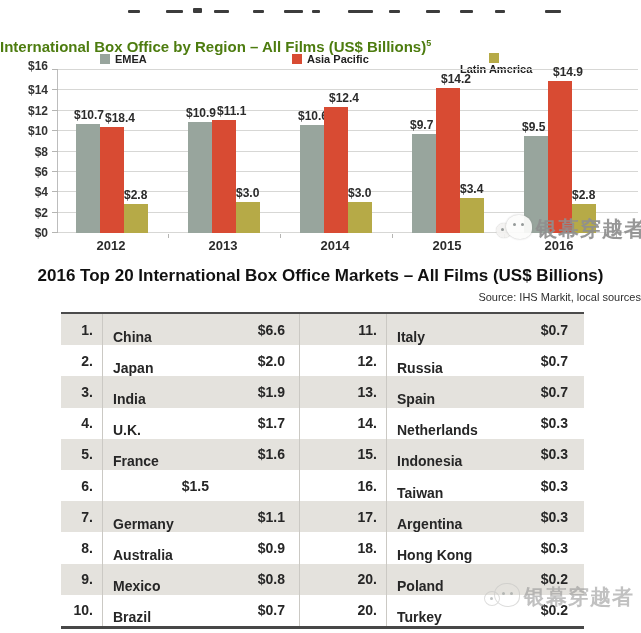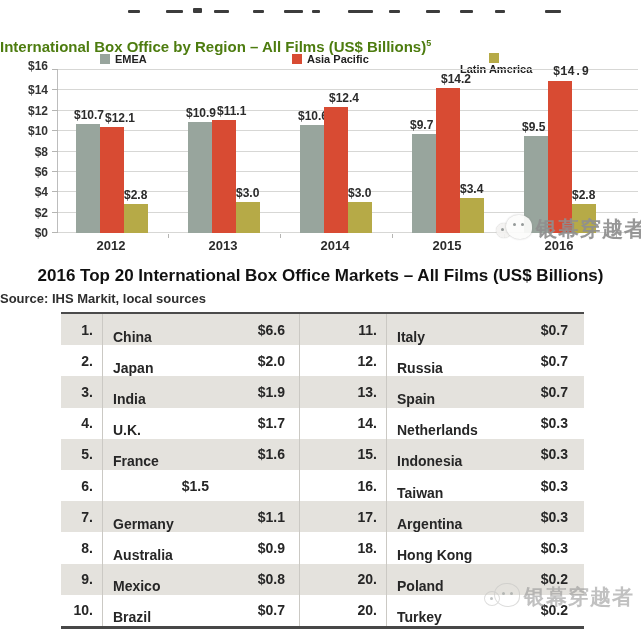--- a/index.html
+++ b/index.html
@@ -59,22 +59,22 @@
   .wm-bubble-small { position:absolute; left:2px; top:10px; width:16px; height:15px;
     background:#f4f3f1; border-radius:50%; box-shadow:0 0 1px rgba(120,120,120,.5); }
   .wm-eye { position:absolute; width:3px; height:3px; background:#8d9392; border-radius:50%; }
   .wm-text { font-size:21px; font-weight:bold; color:#8f8f8f; letter-spacing:1px; white-space:nowrap; }
   .wm-chart { left:494px; top:213px; opacity:.92; }
   .wm-table { left:482px; top:581px; opacity:.55; }
 
   
   .table-title { position:absolute; top:266px; left:0; width:100%; text-align:center;
     font-size:17px; font-weight:bold; color:#111; }
-  .table-source { position:absolute; top:291px; left:0; width:100%; text-align:left;
-    font-size:13px; font-weight:bold; color:#2e2e2e; }
+  .table-source { position:absolute; top:291px; left:0; width:100%; text-align:right;
+    font-size:11px; font-weight:normal; color:#2e2e2e; }
   .mtable { position:absolute; top:312px; left:61px; width:523px;
     border-top:2px solid #4b4b4b; border-bottom:3px solid #474747; display:flex; }
   .table-half { width:238px; }
   .table-half.right { width:285px; border-left:1px solid #cbc9c4; }
   .trow { display:grid; height:31.2px; }
   .table-half.left .trow { grid-template-columns:42px 1fr 76px; }
   .table-half.right .trow { grid-template-columns:87px 1fr 86px; }
   .trow:nth-child(odd) { background:#e4e2dd; }
   .cell { display:flex; align-items:center; height:100%; font-size:14px;
     font-weight:bold; color:#262626; }
@@ -158,21 +158,21 @@
         <div class="gridline" style="bottom: 142.625px;">
           <span class="gtick" style="bottom: 0px;"></span>
         </div>
         <div class="gridline" style="bottom: 163px;">
           <span class="gtick" style="bottom: 0px;"></span>
         </div>
         <div class="bar-group" style="left: 18px;">
           <div class="bar" style="left: 0px; width: 24px; height: 109.006px; background: rgb(152, 165, 157);"></div>
           <div class="bar-label" style="left: -2px; bottom: 111.006px;">$10.7</div>
           <div class="bar" style="left: 24px; width: 24px; height: 105.95px; background: rgb(216, 75, 51);"></div>
-          <div class="bar-label" style="left: 29px; bottom: 107.95px;">$12.1</div>
+          <div class="bar-label" style="left: 29px; bottom: 107.95px;">$18.4</div>
           <div class="bar" style="left: 48px; width: 24px; height: 28.525px; background: rgb(182, 170, 71);"></div>
           <div class="bar-label" style="left: 48px; bottom: 30.525px;">$2.8</div>
         </div>
         <span class="btick" style="left: 110px;"></span>
         <div class="bar-group" style="left: 130px;">
           <div class="bar" style="left: 0px; width: 24px; height: 111.044px; background: rgb(152, 165, 157);"></div>
           <div class="bar-label" style="left: -2px; bottom: 113.044px; text-align: right;">$10.9</div>
           <div class="bar" style="left: 24px; width: 24px; height: 113.081px; background: rgb(216, 75, 51);"></div>
           <div class="bar-label" style="left: 29px; bottom: 115.081px;">$11.1</div>
           <div class="bar" style="left: 48px; width: 24px; height: 30.5625px; background: rgb(182, 170, 71);"></div>
@@ -194,21 +194,21 @@
           <div class="bar" style="left: 24px; width: 24px; height: 144.662px; background: rgb(216, 75, 51);"></div>
           <div class="bar-label" style="left: 29px; bottom: 146.662px;">$14.2</div>
           <div class="bar" style="left: 48px; width: 24px; height: 34.6375px; background: rgb(182, 170, 71);"></div>
           <div class="bar-label" style="left: 48px; bottom: 36.6375px;">$3.4</div>
         </div>
         <span class="btick" style="left: 446px;"></span>
         <div class="bar-group" style="left: 466px;">
           <div class="bar" style="left: 0px; width: 24px; height: 96.7812px; background: rgb(152, 165, 157);"></div>
           <div class="bar-label" style="left: -2px; bottom: 98.7812px;">$9.5</div>
           <div class="bar" style="left: 24px; width: 24px; height: 151.794px; background: rgb(216, 75, 51);"></div>
-          <div class="bar-label" style="left: 29px; bottom: 153.794px; font-family: Liberation Mono, monospace;">$14.9</div>
+          <div class="bar-label" style="left: 29px; bottom: 153.794px;">$14.9</div>
           <div class="bar" style="left: 48px; width: 24px; height: 28.525px; background: rgb(182, 170, 71);"></div>
           <div class="bar-label" style="left: 48px; bottom: 30.525px;">$2.8</div>
         </div>
         <span class="btick" style="left: 558px;"></span>
       </div>
   </div>
   <div class="x-axis">
       <div class="xlabel" style="left: 54px;">2012</div>
       <div class="xlabel" style="left: 166px;">2013</div>
       <div class="xlabel" style="left: 278px;">2014</div>

